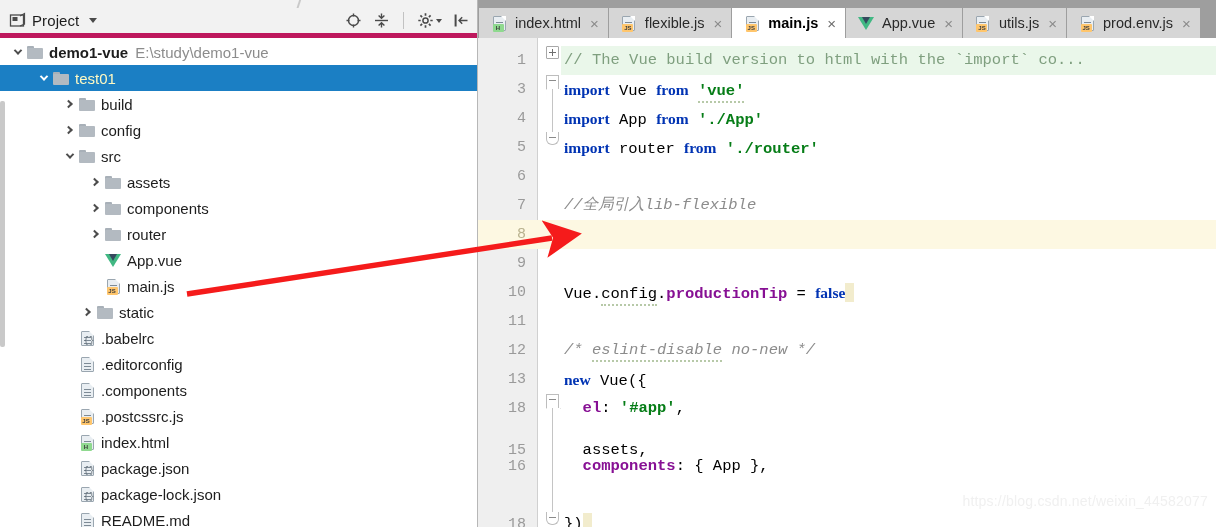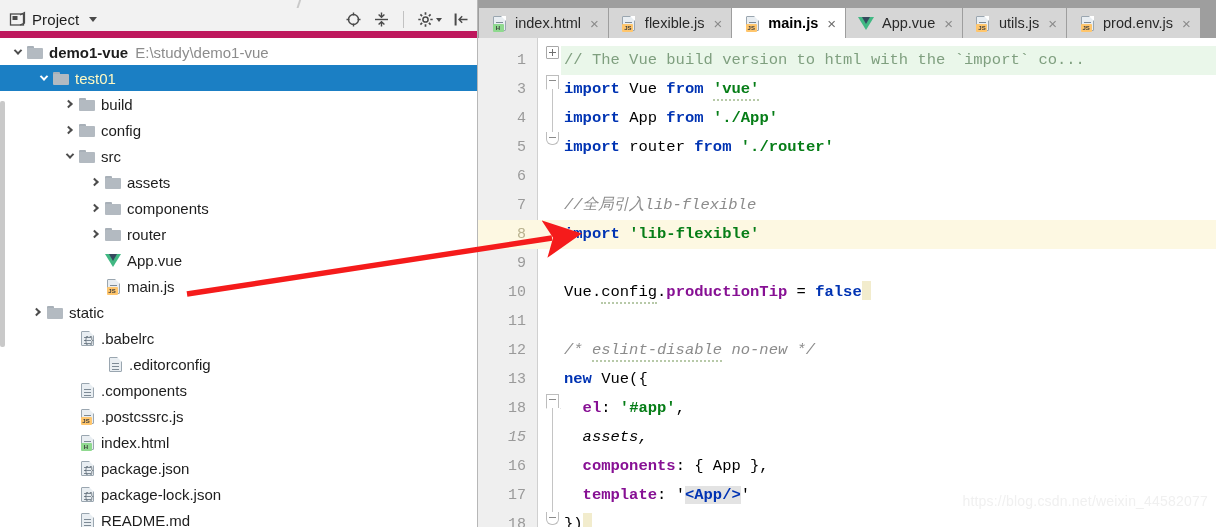--- a/index.html
+++ b/index.html
@@ -33,21 +33,21 @@
   }
   .panel-topstrip .slash {
     position: absolute; top: -3px; width: 2px; height: 13px;
     background: #c9c9c9; transform: skewX(-18deg);
   }
 
   #project-toolbar {
     position: absolute; left: 0; top: 8px;
     width: 478px; height: 30px;
     background: #f2f2f2;
-    border-bottom: 7px solid #be185d;
+    border-bottom: 5px solid #be185d;
     display: flex; align-items: center;
   }
   .pt-left { display: flex; align-items: center; padding-left: 9px; gap: 6px; }
   .pt-title {
     font-size: 15px; color: #1c1c1c; letter-spacing: .1px;
   }
   .caret-down {
     width: 0; height: 0;
     border-left: 4px solid transparent;
     border-right: 4px solid transparent;
@@ -253,21 +253,21 @@
     color: #000000;
   }
   .hl-row { background: #fdf8e2; }
   .hl-row .ln { background: #fdf8e2; color: #b9b28e; }
   .cmt-row-bg {
     position: absolute; left: 83px; right: 0; top: 0; height: 29px;
     background: #eaf7ea;
   }
 
   
-  .kw     { color: #0033b3; font-weight: bold; }
+  .kw     { color: #0033b3; font-weight: bold; font-family: Liberation Serif, serif; }
   .str    { color: #067d17; font-weight: bold; }
   .plain  { color: #000000; }
   .field  { color: #871094; font-weight: bold; }
   .cmt-i  { color: #8c8c8c; font-style: italic; }
   .cmt-g  { color: #7f9f7f; }
   .tagsel { background: #e3e3e3; }
   .squiggle {
     border-bottom: 2px dotted #b7c9a8;
     padding-bottom: 1px;
   }
@@ -481,40 +481,40 @@
         <div class="tree-row" style="padding-left: 88px;">
           <span class="chev-box"></span>
           <span class="icon-box">
             <span class="sheet">
               <span class="lines"></span>
               <span class="badge js">JS</span>
             </span>
           </span>
           <span class="row-label">main.js</span>
         </div>
-        <div class="tree-row" style="padding-left: 30px;">
+        <div class="tree-row" style="padding-left: 80px;">
           <span class="chev-box">
             <i class="chev right"></i>
           </span>
           <span class="icon-box">
             <span class="folder"></span>
           </span>
           <span class="row-label">static</span>
         </div>
         <div class="tree-row" style="padding-left: 62px;">
           <span class="chev-box"></span>
           <span class="icon-box">
             <span class="sheet">
               <span class="lines"></span>
               <span class="json-braces">{}</span>
             </span>
           </span>
           <span class="row-label">.babelrc</span>
         </div>
-        <div class="tree-row" style="padding-left: 90px;">
+        <div class="tree-row" style="padding-left: 62px;">
           <span class="chev-box"></span>
           <span class="icon-box">
             <span class="sheet">
               <span class="lines"></span>
             </span>
           </span>
           <span class="row-label">.editorconfig</span>
         </div>
         <div class="tree-row" style="padding-left: 62px;">
           <span class="chev-box"></span>
@@ -673,21 +673,20 @@
         <div class="code-line" style="top: 124px;">
           <span class="ln">6</span>
           <span class="code-text"></span>
         </div>
         <div class="code-line" style="top: 153px;">
           <span class="ln">7</span>
           <span class="code-text"><span class="cmt-i">//全局引入<i>lib-flexible</i></span></span>
         </div>
         <div class="code-line hl-row" style="top: 182px;">
           <span class="ln">8</span>
-          <span class="code-text"><span class="kw">import</span> <span class="str">'lib-flexible'</span></span>
         </div>
         <div class="code-line" style="top: 211px;">
           <span class="ln">9</span>
           <span class="code-text"></span>
         </div>
         <div class="code-line" style="top: 240px;">
           <span class="ln">10</span>
           <span class="code-text"><span class="plain">Vue</span><span class="plain">.</span><span class="plain squiggle">config</span><span class="plain">.</span><span class="field">productionTip</span> <span class="plain">=</span> <span class="kw">false</span><span class="caret-block"></span></span>
         </div>
         <div class="code-line" style="top: 269px;">
@@ -699,31 +698,27 @@
           <span class="code-text"><span class="cmt-i">/* <i class="squiggle">eslint-disable</i> no-new */</span></span>
         </div>
         <div class="code-line" style="top: 327px;">
           <span class="ln">13</span>
           <span class="code-text"><span class="kw">new</span> <span class="plain">Vue({</span></span>
         </div>
         <div class="code-line" style="top: 356px;">
           <span class="ln">18</span>
           <span class="code-text">&nbsp;&nbsp;<span class="field">el</span><span class="plain">: </span><span class="str">'#app'</span><span class="plain">,</span></span>
         </div>
-        <div class="code-line" style="top: 385px; font-style: italic;">
+        <div class="code-line" style="top: 398px;">
           <span class="ln">15</span>
           <span class="code-text">&nbsp;&nbsp;<span class="plain">assets,</span></span>
         </div>
         <div class="code-line" style="top: 414px;">
           <span class="ln">16</span>
           <span class="code-text">&nbsp;&nbsp;<span class="field">components</span><span class="plain">: { App },</span></span>
-        </div>
-        <div class="code-line" style="top: 443px;">
-          <span class="ln">17</span>
-          <span class="code-text">&nbsp;&nbsp;<span class="field">template</span><span class="plain">: '</span><span class="kw tagsel">&lt;App/&gt;</span><span class="plain">'</span></span>
         </div>
         <div class="code-line" style="top: 472px;">
           <span class="ln">18</span>
           <span class="code-text"><span class="plain">})</span><span class="caret-block"></span></span>
         </div>
       </div>
   </div>
 
   <svg id="annot-arrow" viewBox="0 0 1216 527">
     <defs>

